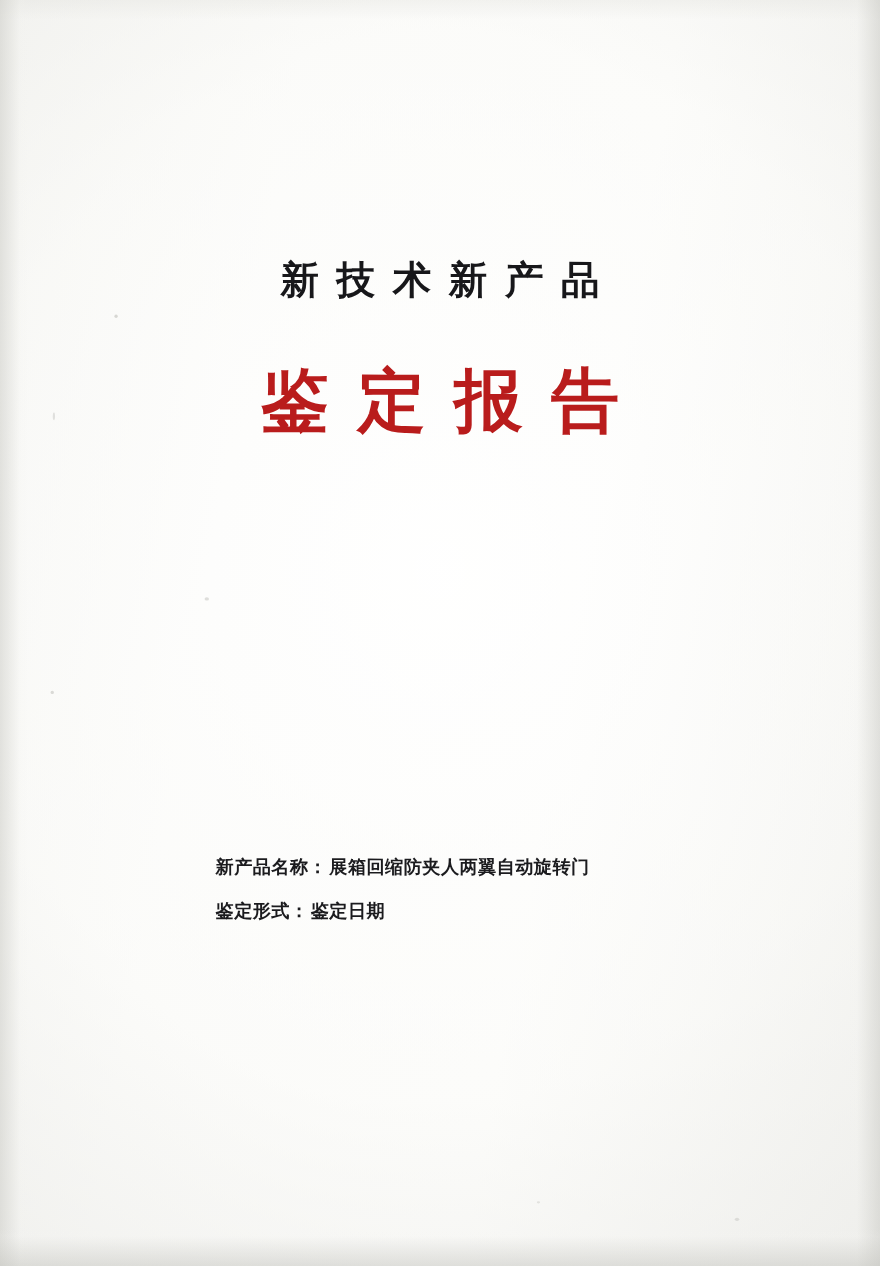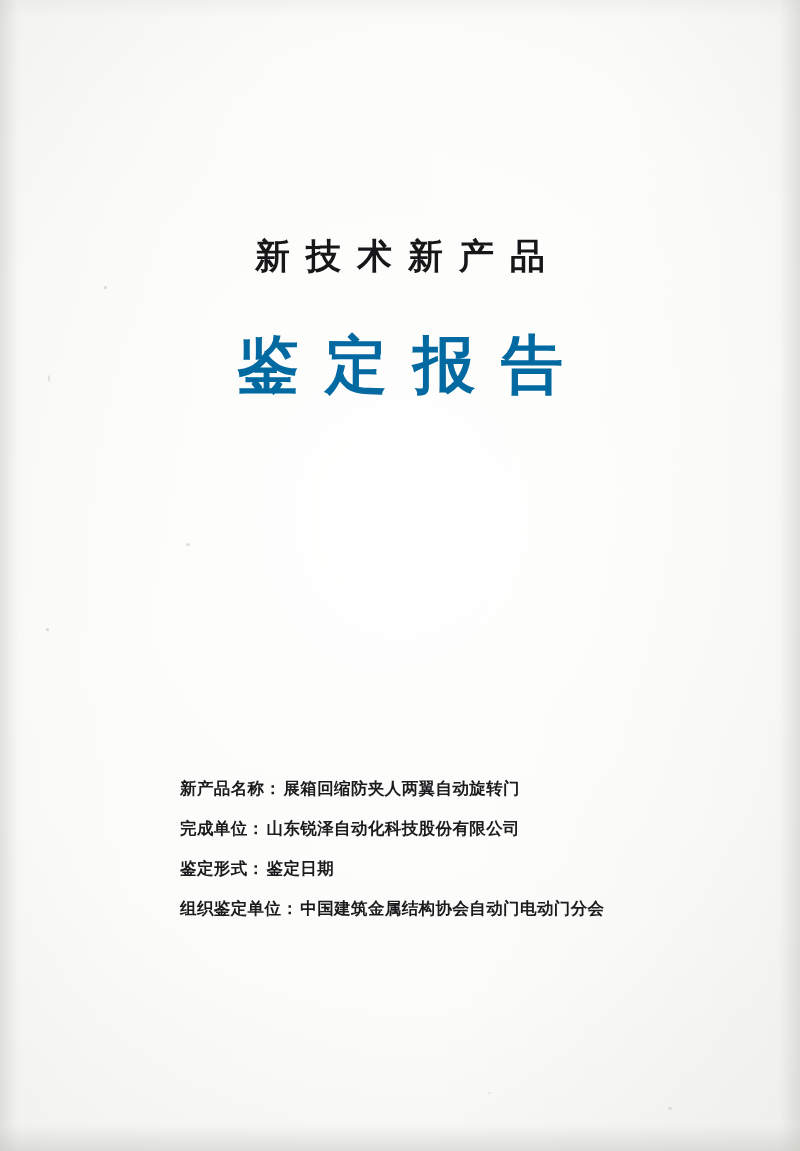--- a/index.html
+++ b/index.html
@@ -71,34 +71,35 @@
     top: 236px;
     text-align: center;
   }
   .title-line1 {
     font-size: 35px;
     letter-spacing: 16px;
     color: #17171a;
     font-weight: 700;
     text-indent: 16px;
     line-height: 1.2;
+    font-family: Liberation Mono, monospace;
   }
   .title-line2 {
     margin-top: 52px;
     font-size: 62px;
     letter-spacing: 26px;
-    color: #0369a1;
+    color: #b91c1c;
     font-weight: 700;
     text-indent: 26px;
     line-height: 1.15;
   }
 
   .meta-block {
     position: absolute;
-    left: 180px;
+    left: 196px;
     top: 778px;
     width: 540px;
   }
   .meta-row {
     display: flex;
     align-items: baseline;
     margin-bottom: 18px;
     font-size: 16.5px;
     color: #1b1b1e;
     letter-spacing: 0.4px;
@@ -136,25 +137,17 @@
     <div class="title-line1">新技术新产品</div>
     <div class="title-line2">鉴定报告</div>
   </div>
 
   <div class="meta-block">
     <div class="meta-row">
       <span class="meta-label">新产品名称：</span>
       <span class="meta-value">展箱回缩防夹人两翼自动旋转门</span>
     </div>
     <div class="meta-row">
-      <span class="meta-label">完成单位：</span>
-      <span class="meta-value">山东锐泽自动化科技股份有限公司</span>
-    </div>
-    <div class="meta-row">
       <span class="meta-label">鉴定形式：</span>
       <span class="meta-value">鉴定日期</span>
-    </div>
-    <div class="meta-row">
-      <span class="meta-label">组织鉴定单位：</span>
-      <span class="meta-value">中国建筑金属结构协会自动门电动门分会</span>
     </div>
   </div>
 </div>
 
 </body></html>

